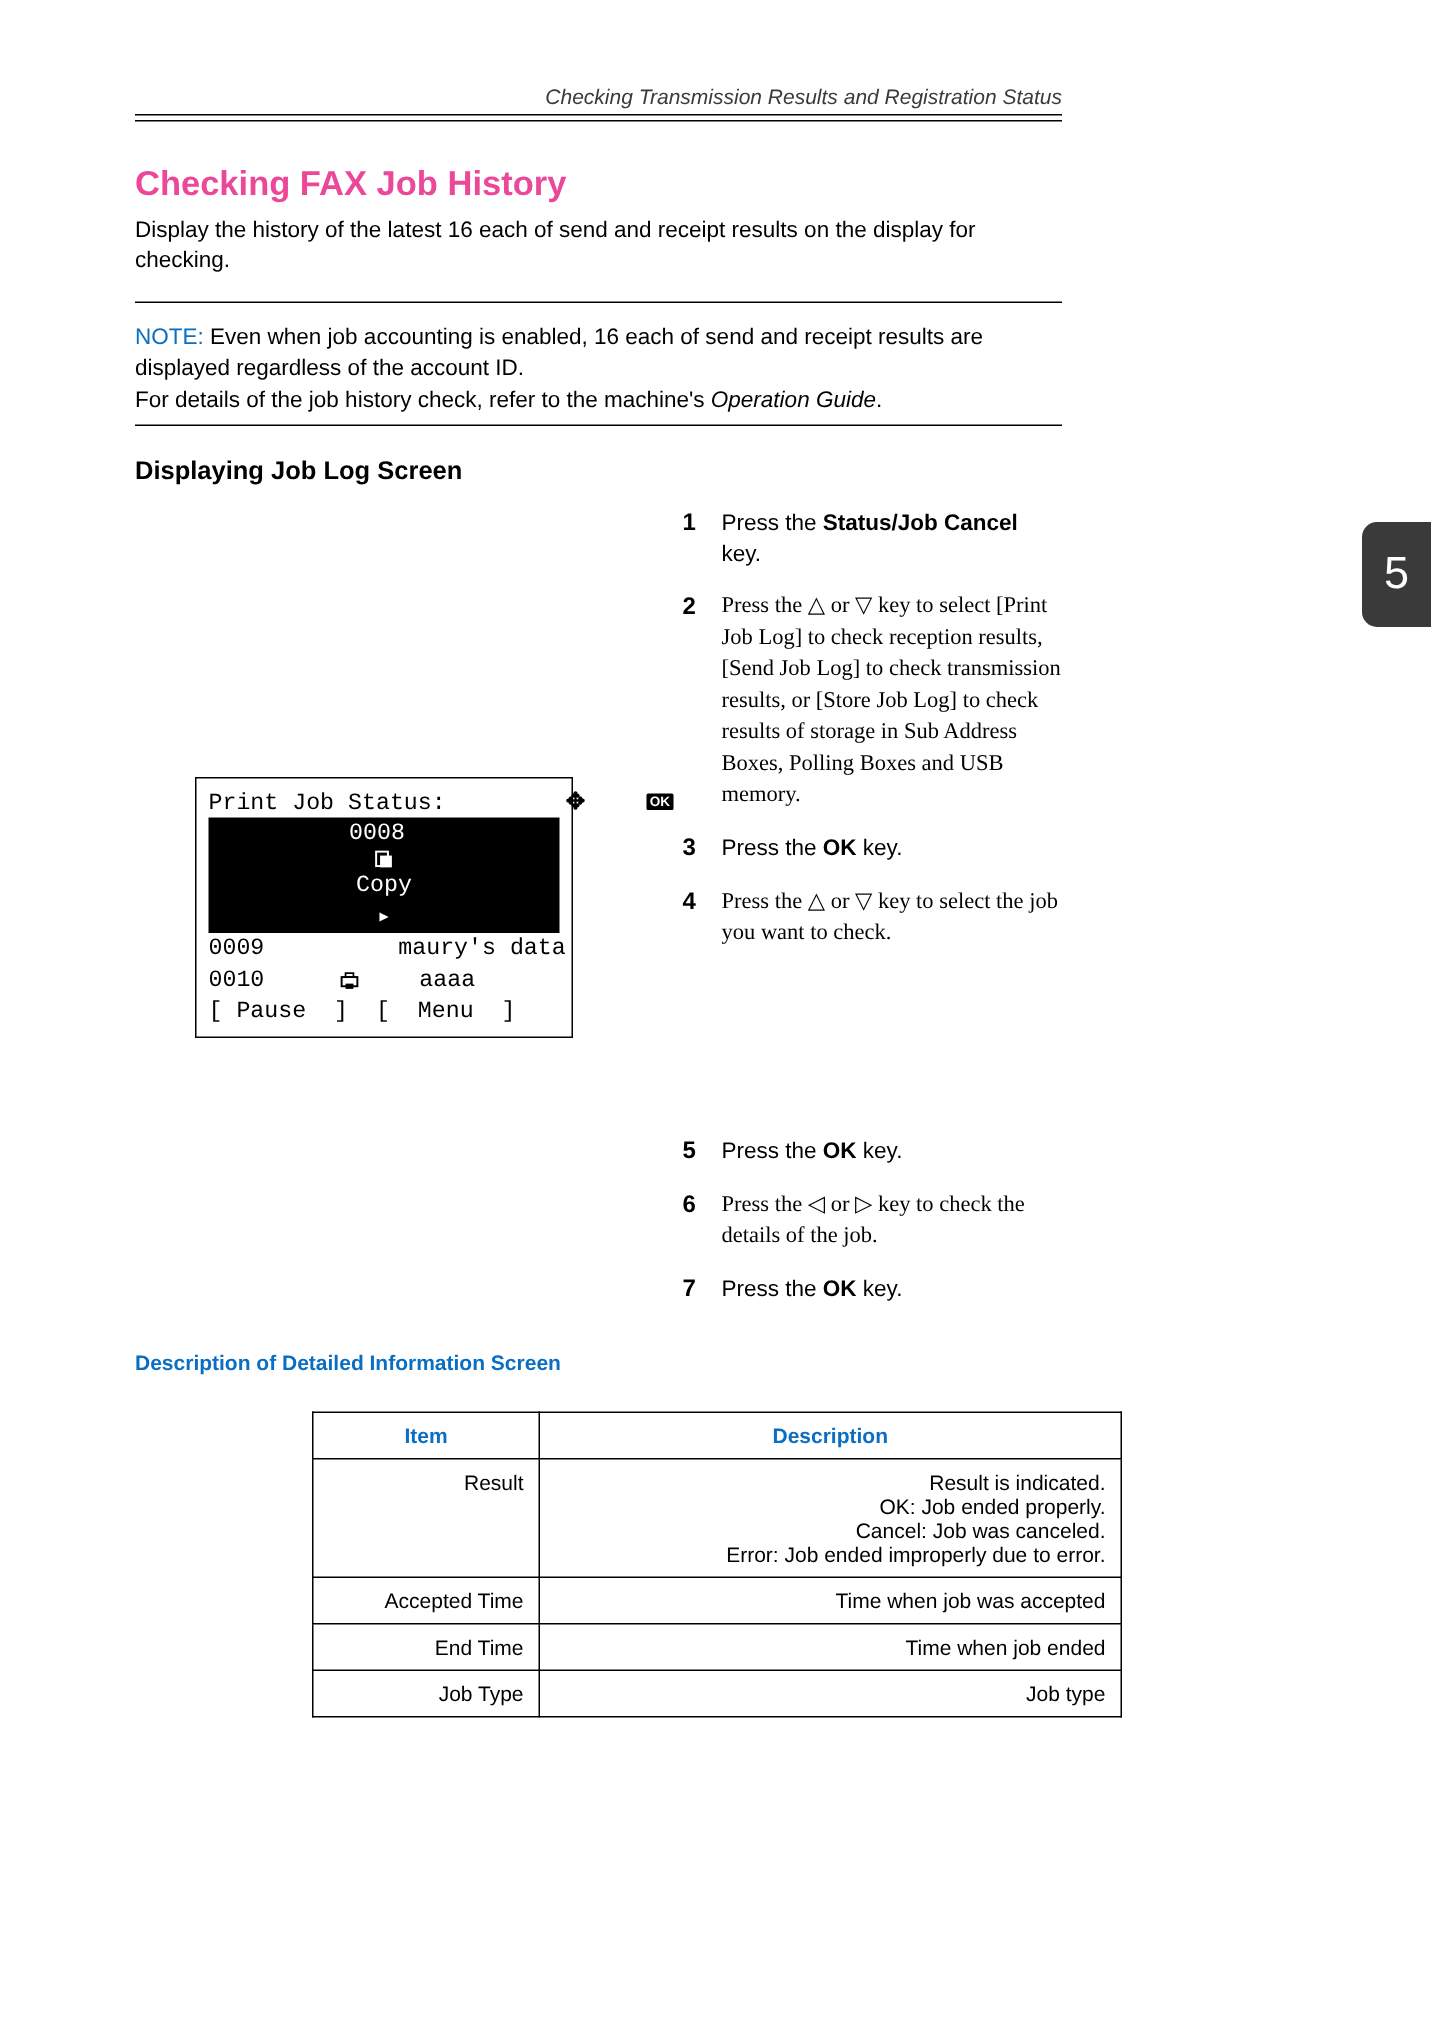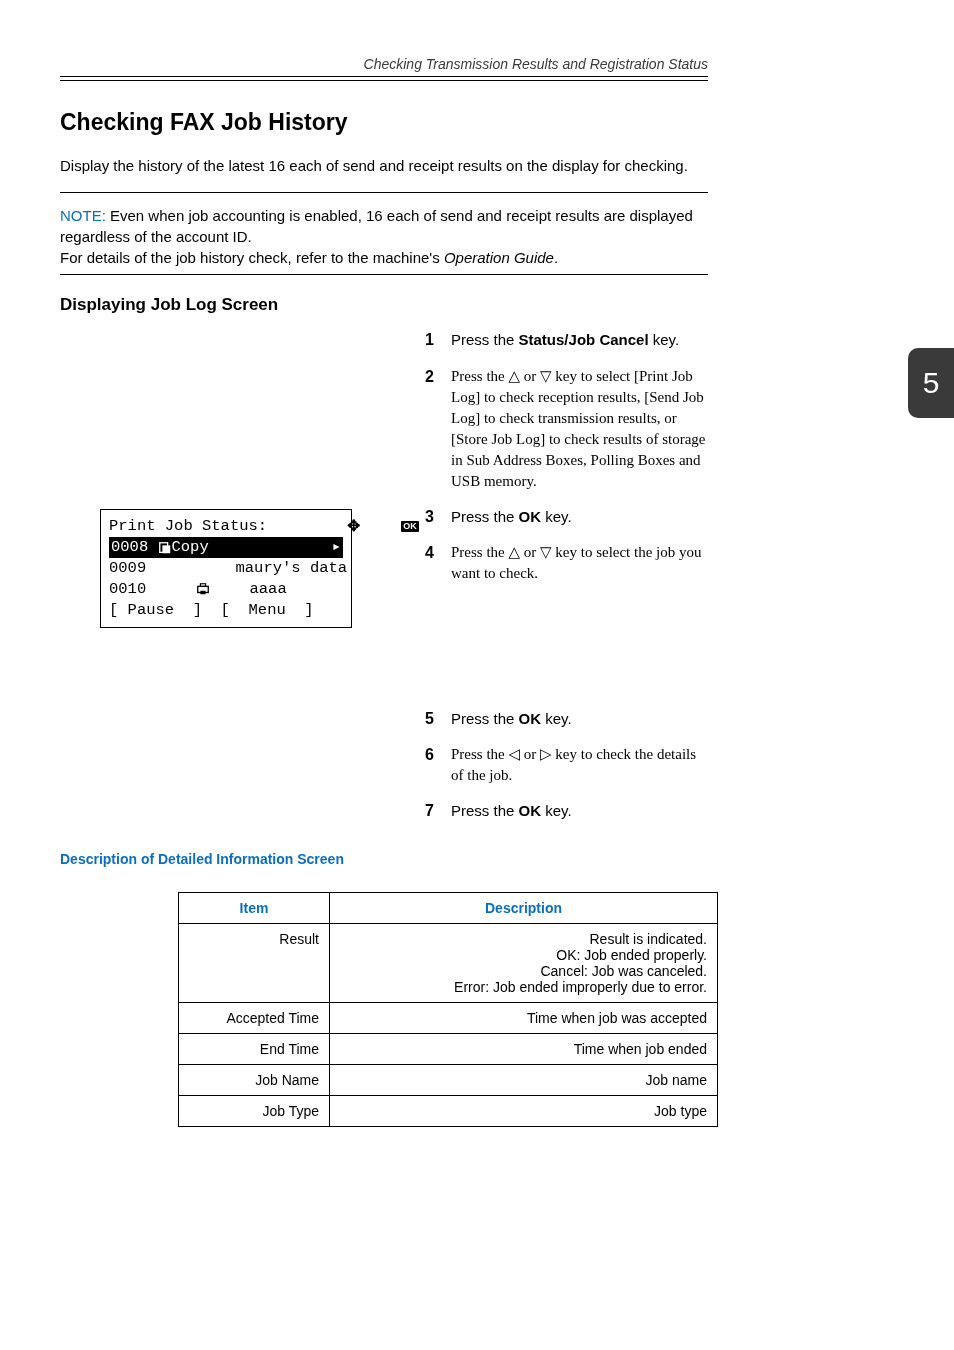--- a/index.html
+++ b/index.html
@@ -11,40 +11,40 @@
     font-family: Arial, Helvetica, sans-serif;
     color: #000;
     background: #fff;
     position: relative;
   }
   .page {
     width: 798px;
     height: 1350px;
     position: relative;
     box-sizing: border-box;
-    padding: 56px 90px 0 60px;
+    padding: 56px 90px 0 90px;
   }
   .running-head {
     text-align: right;
     font-style: italic;
     font-size: 14px;
     color: #3a3a3a;
     padding-bottom: 4px;
   }
   .head-rule {
     height: 3px;
     border-top: 1px solid #000;
     border-bottom: 1px solid #000;
     margin-bottom: 28px;
   }
   h1.sec-title {
-    color: #000000;
+    color: #ec4899;
     font-size: 23px;
     font-weight: bold;
-    margin: 0 0 20px 0;
+    margin: 0 0 8px 0;
   }
   p.body {
     font-size: 15px;
     margin: 1px 0 16px 0;
     line-height: 1.35;
   }
   .hr-thin { border: none; border-top: 1px solid #000; margin: 0; }
   .note-block {
     margin: 12px 0 6px 0;
     font-size: 15px;
@@ -212,21 +212,21 @@
         
       </div>
       <div class="lcd-wrap" style="position:relative;">
         <div class="lcd">
           <div class="row">
             <span>Print Job Status:</span>
             <span style="flex:1"></span>
             <span class="glyph-nav">✥</span><span class="glyph-ok">OK</span>
           </div>
           <div class="row">
-            <span class="inv" style="width:100%; display:flex;">
+            <span class="inv" style="width:100%; display:flex;flex-direction:column;">
               <span>0008 </span>
               <svg class="ico" viewBox="0 0 16 16">
                   <rect x="2" y="2" width="9" height="11" fill="none" stroke="#fff" stroke-width="1.5"></rect>
                   <rect x="5" y="5" width="9" height="9" fill="#fff"></rect>
                 </svg>
               <span>Copy</span>
               <span style="flex:1"></span>
               <span>▸</span>
             </span>
           </div>
@@ -306,24 +306,20 @@
       </tr>
       <tr>
         <td>Accepted Time</td>
         <td>Time when job was accepted</td>
       </tr>
       <tr>
         <td>End Time</td>
         <td>Time when job ended</td>
       </tr>
       <tr>
-        <td>Job Name</td>
-        <td>Job name</td>
-      </tr>
-      <tr>
         <td>Job Type</td>
         <td>Job type</td>
       </tr>
     </tbody>
   </table>
 
 </div>
 
 <div class="thumb">5</div>
 

